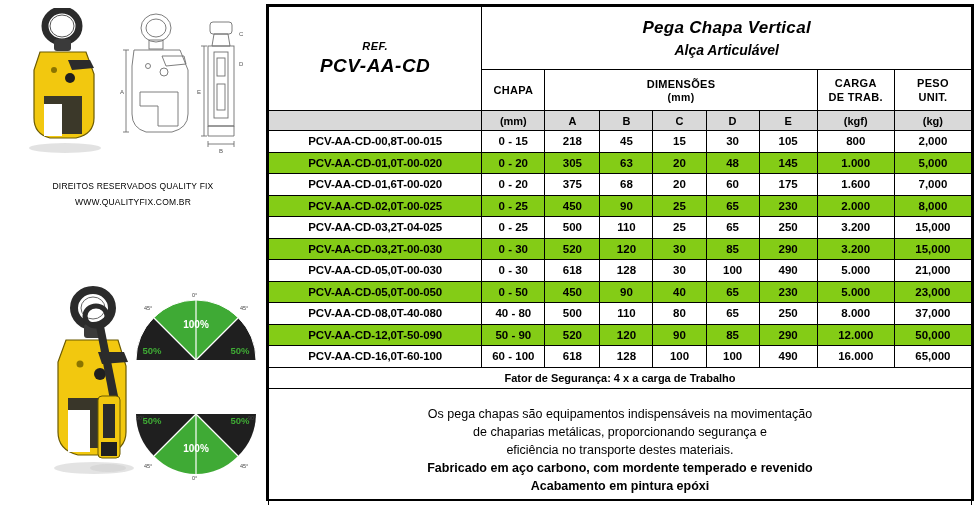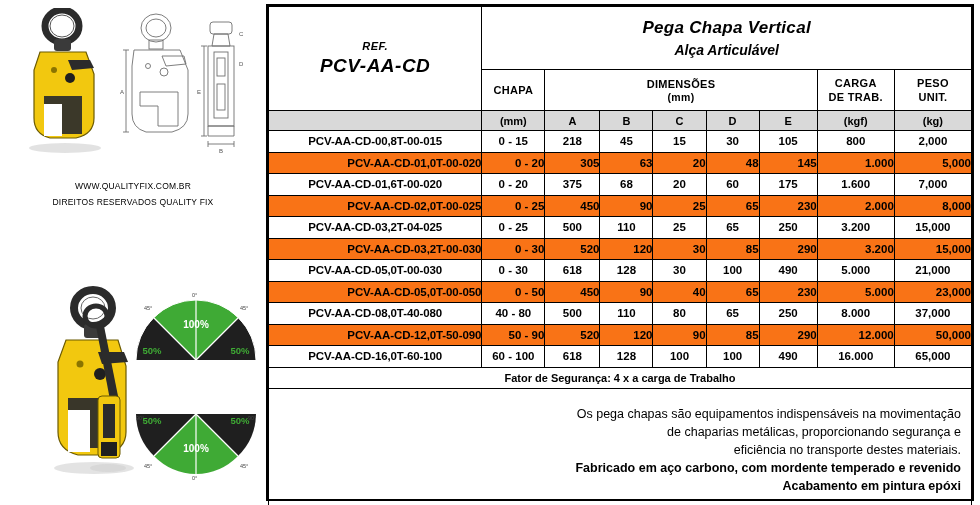--- a/index.html
+++ b/index.html
@@ -132,22 +132,21 @@
   .unit-row td.shade {
     background: #d9d9d9;
   }
 
   tr.data td {
     height: 20.5px;
     font-size: 11.5px;
     font-weight: bold;
   }
   tr.data.alt td {
-    background: #f97316;
-    text-align: right;
+    background: #84cc16;
   }
   td.ref {
     text-align: left;
     padding-left: 8px;
     font-size: 11.5px;
     font-weight: bold;
     letter-spacing: -0.1px;
   }
   td.num {
     text-align: center;
@@ -158,21 +157,21 @@
   }
   .safety {
     font-size: 11.5px;
     font-weight: bold;
     height: 20px;
   }
   .notes {
     padding: 16px 10px 10px 10px;
     font-size: 12.5px;
     line-height: 18px;
-    text-align: right;
+    text-align: center;
   }
   .notes .b {
     font-weight: bold;
   }
 
   
   svg { display: block; }
 </style>
 </head>
 <body>
@@ -232,22 +231,22 @@
           <text x="2" y="88">A</text>
           <text x="79" y="88">E</text>
           <text x="101" y="147">B</text>
           <text x="121" y="30">C</text>
           <text x="121" y="60">D</text>
         </g>
       </svg>
     </div>
 
     <div class="credits">
+      <div>DIREITOS RESERVADOS QUALITY FIX</div>
       <div>WWW.QUALITYFIX.COM.BR</div>
-      <div>DIREITOS RESERVADOS QUALITY FIX</div>
     </div>
 
     <div class="photo-bottom">
       <svg viewBox="0 0 110 200" width="110" height="200">
 
         <ellipse cx="55" cy="26" rx="19" ry="18" fill="none" stroke="#2b2b2b" stroke-width="8"></ellipse>
         <ellipse cx="55" cy="26" rx="12" ry="11" fill="#ffffff" stroke="#666" stroke-width="1"></ellipse>
         <rect x="46" y="42" width="18" height="14" rx="3" fill="#3a3a3a"></rect>
 
         <path d="M28 58 L80 58 L88 84 L88 150 Q88 168 66 173 L40 173 Q20 168 20 150 L20 80 Z" fill="#f2c80f" stroke="#6b5a00" stroke-width="1.2"></path>

